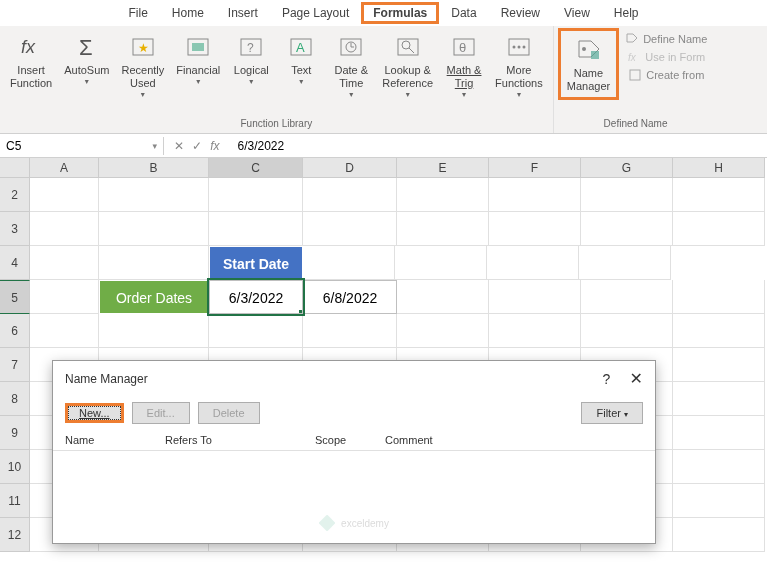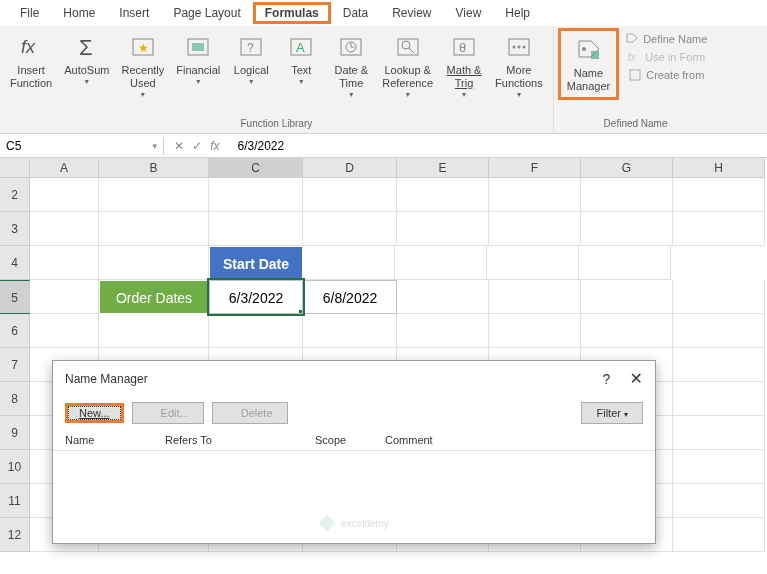--- a/index.html
+++ b/index.html
@@ -1,19 +1,19 @@
 <!DOCTYPE html>
 <html><head>
 <meta charset="utf-8">
 <style>
 * { box-sizing: border-box; margin: 0; padding: 0; font-family: 'Segoe UI', Arial, sans-serif; }
 body { background: #fff; width: 767px; height: 574px; overflow: hidden; position: relative; }
 
 
-.menubar { display: flex; background: #fff; height: 26px; align-items: center; padding-left: 8px; gap: 0; }
+.menubar { display: flex; background: #fff; height: 26px; align-items: center; gap: 0; justify-content: center; }
 .menubar-item { padding: 4px 12px; font-size: 12px; color: #444; cursor: pointer; }
 .menubar-item.active { border: 3px solid #ed7d31; padding: 1px 9px; font-weight: 600; }
 
 
 .ribbon { background: #f3f2f1; height: 108px; display: flex; border-bottom: 1px solid #d0d0d0; }
 .ribbon-group { display: flex; flex-direction: column; padding: 2px 4px; position: relative; border-right: 1px solid #e0e0e0; }
 .ribbon-btns { display: flex; flex: 1; align-items: flex-start; }
 .ribbon-btn { display: flex; flex-direction: column; align-items: center; padding: 4px 6px; font-size: 11px; color: #444; cursor: pointer; text-align: center; line-height: 1.2; min-width: 50px; }
 .ribbon-btn .icon-lg { width: 30px; height: 30px; margin-bottom: 2px; display: flex; align-items: center; justify-content: center; }
 .ribbon-btn .dd { font-size: 8px; color: #666; }
@@ -56,21 +56,21 @@
 .selected-cell::after { content: ''; position: absolute; right: -3px; bottom: -3px; width: 6px; height: 6px; background: #217346; }
 
 
 .dialog { position: absolute; left: 52px; top: 360px; width: 604px; height: 184px; background: #fff; border: 1px solid #999; box-shadow: 0 4px 12px rgba(0,0,0,0.3); z-index: 10; }
 .dialog-title { display: flex; justify-content: space-between; align-items: center; padding: 8px 12px; font-size: 12px; }
 .dialog-title-text { color: #333; }
 .dialog-close { font-size: 16px; color: #333; cursor: pointer; }
 .dialog-help { font-size: 14px; color: #333; margin-right: 16px; cursor: pointer; }
 .dialog-toolbar { display: flex; padding: 6px 12px; gap: 8px; align-items: center; }
 .dialog-btn { padding: 4px 14px; font-size: 11px; border: 1px solid #adadad; background: #e1e1e1; color: #333; cursor: pointer; }
-.dialog-btn.disabled { color: #a0a0a0; cursor: default; padding-left: 28px; }
+.dialog-btn.disabled { color: #a0a0a0; cursor: default; }
 .dialog-btn.highlighted { border: 3px solid #ed7d31; outline: 1px dotted #333; outline-offset: -4px; padding: 1px 11px; }
 .dialog-btn.filter { margin-left: auto; }
 .dialog-cols { display: flex; padding: 4px 12px; font-size: 11px; color: #333; border-bottom: 1px solid #e0e0e0; }
 .dialog-col { flex: 0 0 auto; }
 .dc-name { width: 100px; }
 .dc-value { width: 160px; }
 .dc-refers { width: 150px; }
 .dc-scope { width: 70px; }
 .dc-comment { flex: 1; }
 .watermark { position: absolute; left: 50%; bottom: 12px; transform: translateX(-50%); opacity: 0.3; font-size: 10px; color: #888; display: flex; align-items: center; gap: 6px; }

